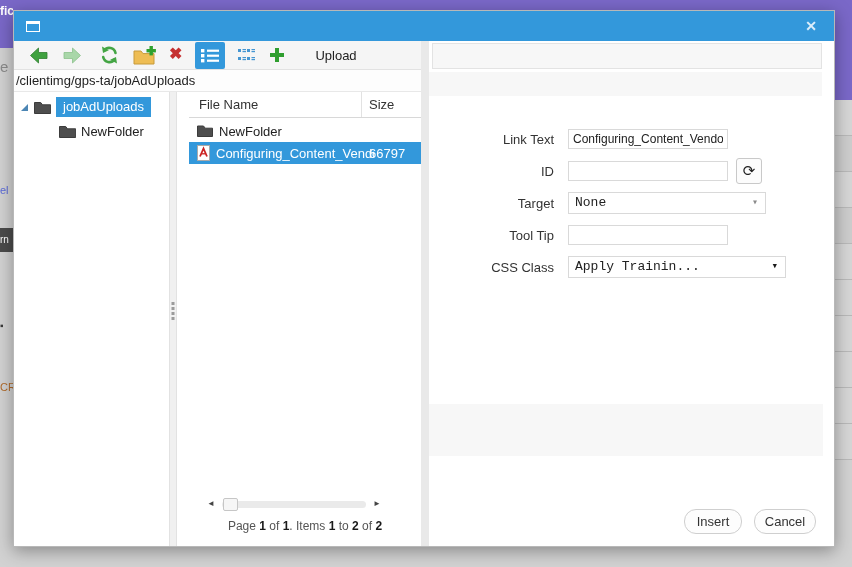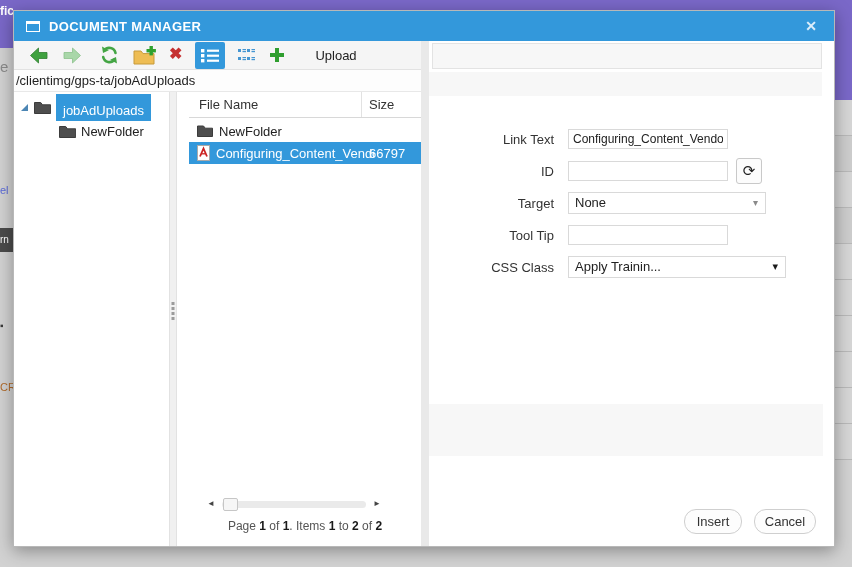--- a/index.html
+++ b/index.html
@@ -51,21 +51,21 @@
     font-size:13px; color:#222; padding:3px 0 0 2px; white-space:nowrap; overflow:hidden; }
 
   .left-content { flex:1; display:flex; min-height:0; }
 
   .tree { width:155px; flex:0 0 155px; background:#fff; padding-top:4px; }
   .tree-row { display:flex; align-items:center; height:22px; font-size:13px; color:#222; }
   .tree-row.root { padding-left:7px; }
   .tree-row.child { padding-left:45px; margin-top:2px; }
   .tree-caret { width:0; height:0; border-left:7px solid transparent; border-bottom:7px solid #4c86b4; margin-right:6px; }
   .tree-folder { margin-right:5px; display:flex; }
-  .tree-sel { background:#3398db; color:#fff; padding:9px 7px 3px; }
+  .tree-sel { background:#3398db; color:#fff; padding:2px 7px 3px; }
 
   .vsplit { width:8px; flex:0 0 8px; background:#f0f0f0; border-left:1px solid #e2e2e2; border-right:1px solid #e2e2e2; position:relative; }
   .vsplit .grip { position:absolute; top:210px; left:50%; transform:translateX(-50%); display:flex; flex-direction:column; gap:2px; }
   .vsplit .grip i { width:3px; height:3px; background:#9a9a9a; display:block; }
   .vsplit2 { background:#e9e9e9; border:none; }
 
   .filelist { flex:1; display:flex; flex-direction:column; background:#fff; min-width:0;padding-left:12px; }
   .fl-header { flex:0 0 26px; height:26px; border-bottom:1px solid #d8d8d8; position:relative; font-size:13px; color:#333; }
   .fl-header .c1 { position:absolute; left:10px; top:5px; }
   .fl-header .sep { position:absolute; left:172px; top:0; bottom:0; width:1px; background:#e2e2e2; }
@@ -92,21 +92,21 @@
   .rp-band { position:absolute; left:0; right:11px; top:363px; height:52px; background:#f7f7f7; }
 
   .formrow { position:absolute; left:0; display:flex; align-items:center; height:26px; }
   .fr-0 { top:85px; } .fr-1 { top:117px; } .fr-2 { top:149px; } .fr-3 { top:181px; } .fr-4 { top:213px; }
   .flabel { width:125px; text-align:right; font-size:13px; color:#333; margin-right:14px; flex:0 0 125px; }
   .finput { width:160px; height:20px; border:1px solid #d9d9d9; font-size:12px; padding:1px 4px; color:#222;
     font-family:"Liberation Sans", sans-serif; outline:none; background:#fff; }
   .fbtn-refresh { width:26px; height:26px; margin-left:8px; border:1px solid #c9c9c9; border-radius:3px;
     background:#fcfcfc; font-size:15px; color:#222; text-align:center; line-height:23px; }
   .fselect { height:22px; border:1px solid #d9d9d9; font-size:13px; padding:1px 6px 2px; color:#222;
-    position:relative; display:flex; align-items:center; background:#fff; }
+    position:relative; display:flex; align-items:center; background:#fff;font-family:Liberation Mono, monospace; }
   .fselect.sel-target { width:198px; }
   .fselect.sel-css { width:218px; }
   .fselect .caret { position:absolute; right:7px; font-size:10px; color:#8a8a8a; line-height:1; }
   .fselect.sel-css .caret { color:#1a1a1a; font-size:11px; }
 
   .btn { position:absolute; top:468px; height:25px; border:1px solid #cfcfcf; background:#fdfdfd;
     font-size:13px; color:#333; text-align:center; line-height:22px; border-radius:12px;
     font-family:"Liberation Sans", sans-serif; }
   .btn-insert { left:255px; width:58px; }
   .btn-cancel { left:325px; width:62px; }
@@ -140,21 +140,20 @@
 
   <div class="dialog">
 
     <div class="titlebar">
       <span style="display:flex;">
         <svg width="14" height="11" viewBox="0 0 14 11">
             <rect x="0.5" y="0.5" width="13" height="10" fill="none" stroke="#ffffff"></rect>
             <rect x="0" y="0" width="14" height="3" fill="#ffffff"></rect>
           </svg>
       </span>
-      <span class="title-text">DOCUMENT MANAGER</span>
       <span class="close-btn">✕</span>
     </div>
 
     <div class="dlg-body">
 
       <div class="left-sec">
 
         <div class="toolbar">
           <span class="tbi gap">
             <span style="display:flex;">

